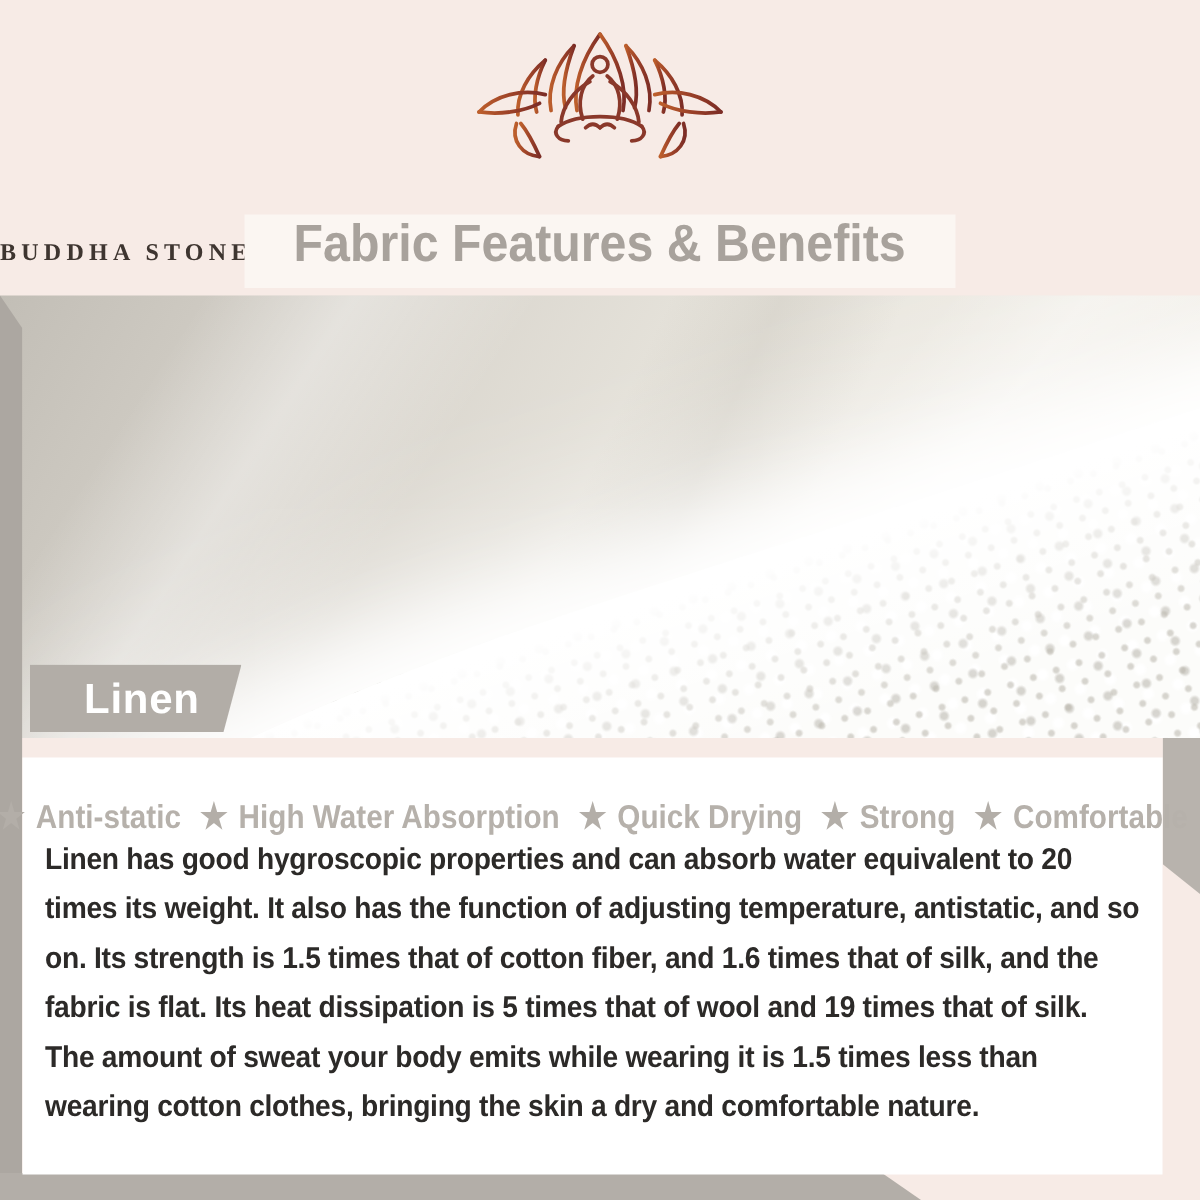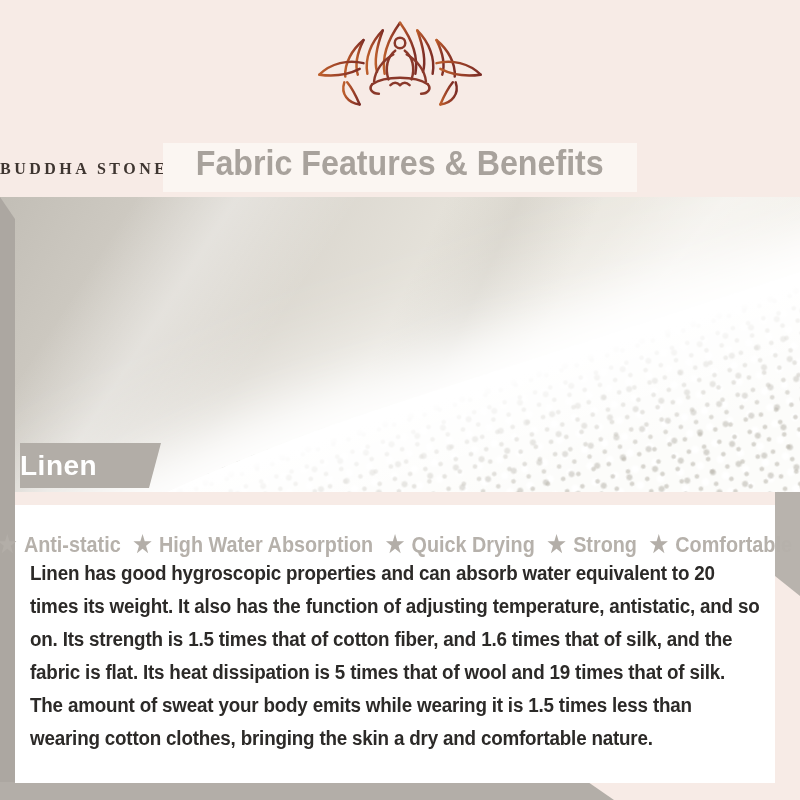--- a/index.html
+++ b/index.html
@@ -61,21 +61,21 @@
     position:absolute;left:0;top:782px;width:614px;height:18px;background:#b3aea8;
     clip-path:polygon(0 0,588px 0,614px 100%,0 100%);
   }
   .ribbon{
     position:absolute;left:775px;top:492px;width:25px;height:104px;background:#b8b3ad;
     clip-path:polygon(0 0,100% 0,100% 100%,0 84px);
   }
   .linen-label{
     position:absolute;left:20px;top:443px;width:141px;height:45px;background:#b2ada7;
     clip-path:polygon(0 0,100% 0,calc(100% - 12px) 100%,0 100%);
-    display:flex;align-items:center;box-sizing:border-box;
+    display:flex;align-items:center;padding-left:36px;box-sizing:border-box;
   }
   .linen-label span{
     color:#ffffff;font-size:28px;font-weight:bold;letter-spacing:0.5px;
   }
   
   .panel{
     position:absolute;left:15px;top:505px;width:760px;height:278px;background:#ffffff;
   }
   .features{
     position:absolute;left:0;top:26px;width:100%;display:flex;justify-content:center;

